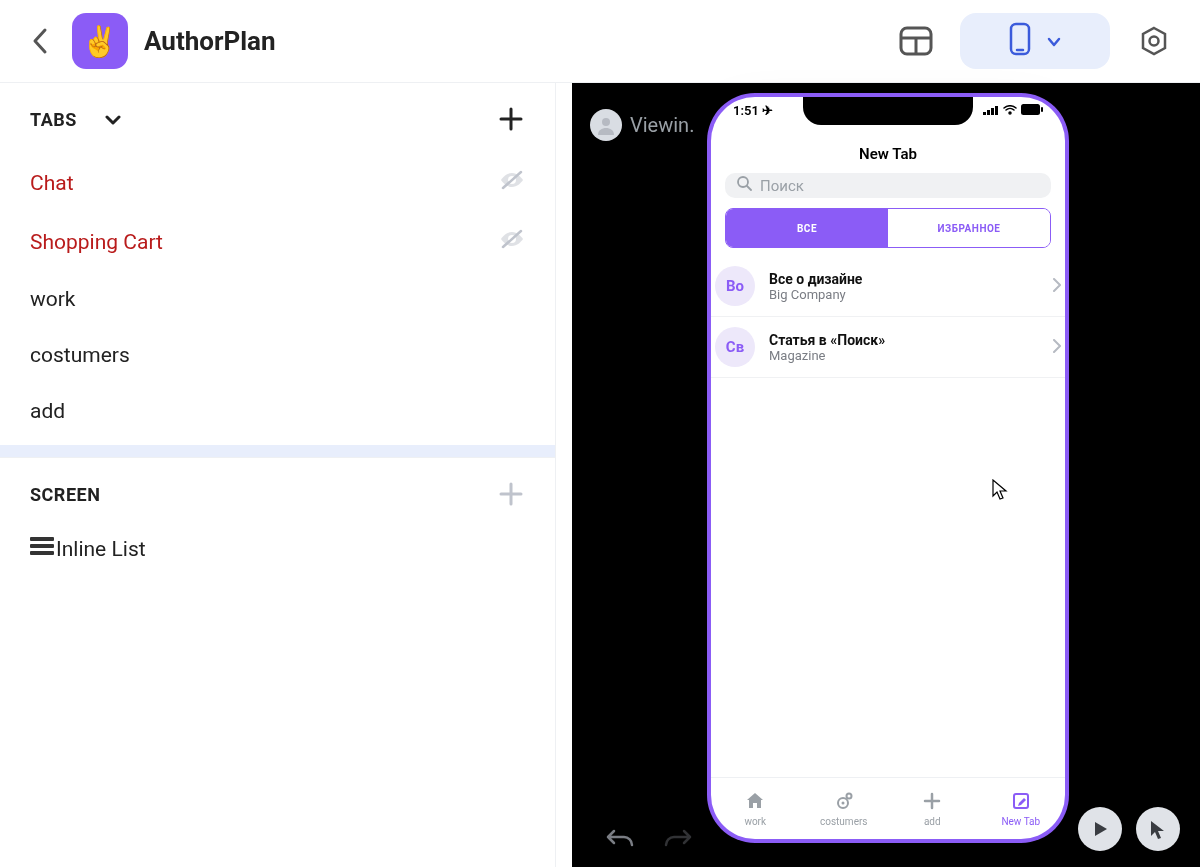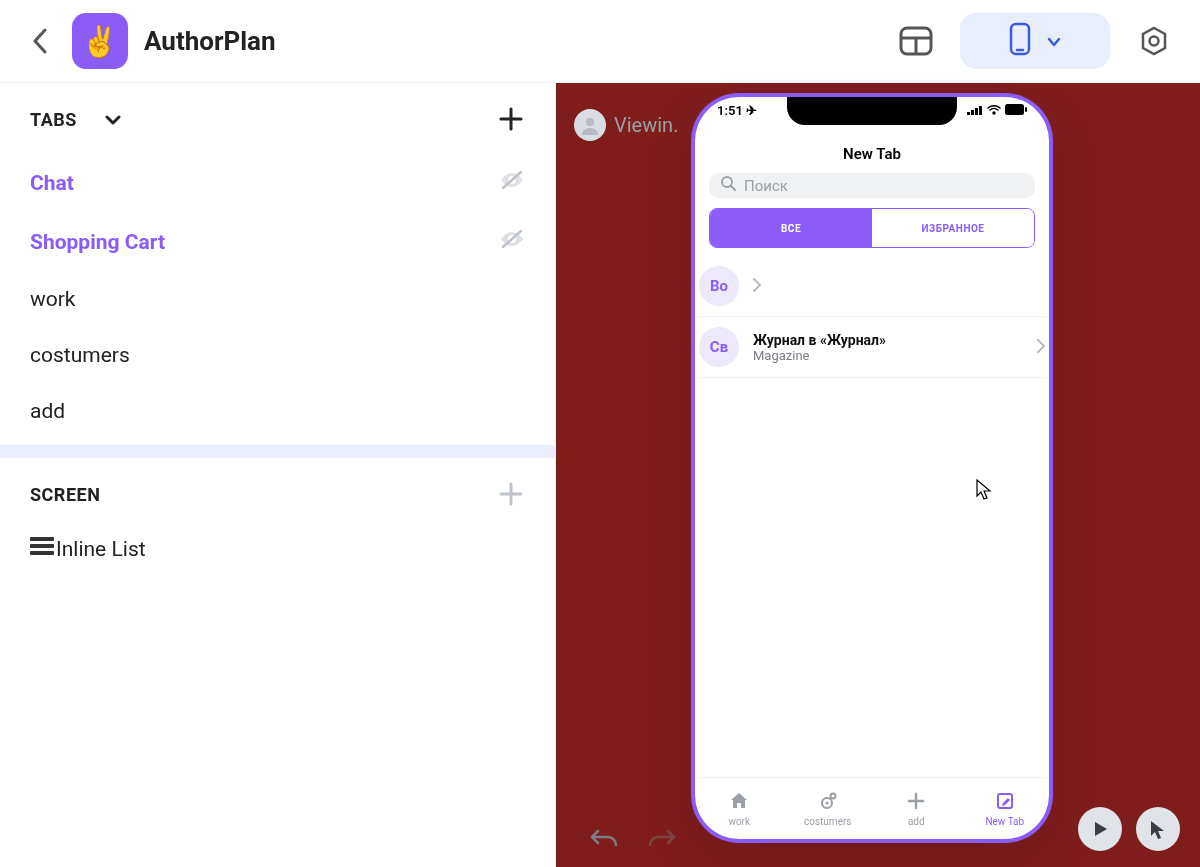--- a/index.html
+++ b/index.html
@@ -102,21 +102,21 @@
   }
   .tab-item {
     display: flex;
     align-items: center;
     justify-content: space-between;
     padding: 16px 30px;
     font-size: 21px;
     color: #222;
     cursor: pointer;
   }
-  .tab-item.disabled { color: #8b5cf6; font-weight: bold; }
+  .tab-item.disabled { color: #b91c1c; }
   .eye-off {
     color: #bfc3cc;
   }
   .blue-strip {
     height: 12px;
     background: #e8eefc;
     width: 100%;
   }
   .screen-section {
     border-top: 1px solid #eef0f3;
@@ -130,22 +130,23 @@
     font-size: 21px;
     color: #222;
     cursor: pointer;
   }
   .screen-item .icon {
     color: #333;
   }
   
   .canvas {
     flex: 1;
-    background: #7f1d1d;
+    background: #000000;
     position: relative;
+    margin-left: 16px;
   }
   .viewing {
     position: absolute;
     top: 26px; left: 18px;
     display: flex;
     align-items: center;
     gap: 8px;
     color: #9aa0a6;
     font-size: 20px;
   }
@@ -475,30 +476,34 @@
             <div class="seg-btn active">
               <span>ВСЕ</span>
             </div>
             <div class="seg-btn inactive">
               <span>ИЗБРАННОЕ</span>
             </div>
           </div>
           <div class="list">
             <div class="l-item">
               <div class="l-avatar">Во</div>
+              <div class="l-texts">
+                <div class="l-title">Все о дизайне</div>
+                <div class="l-sub">Big Company</div>
+              </div>
               <span class="l-chevron">
                 <svg width="8" height="14" viewBox="0 0 8 14">
                     <polyline points="1,1 7,7 1,13" fill="none" stroke="currentColor" stroke-width="2" stroke-linecap="round" stroke-linejoin="round"></polyline>
                   </svg>
               </span>
             </div>
             <div class="l-item">
               <div class="l-avatar">Св</div>
               <div class="l-texts">
-                <div class="l-title">Журнал в «Журнал»</div>
+                <div class="l-title">Статья в «Поиск»</div>
                 <div class="l-sub">Magazine</div>
               </div>
               <span class="l-chevron">
                 <svg width="8" height="14" viewBox="0 0 8 14">
                     <polyline points="1,1 7,7 1,13" fill="none" stroke="currentColor" stroke-width="2" stroke-linecap="round" stroke-linejoin="round"></polyline>
                   </svg>
               </span>
             </div>
           </div>
           <div class="tabbar">

